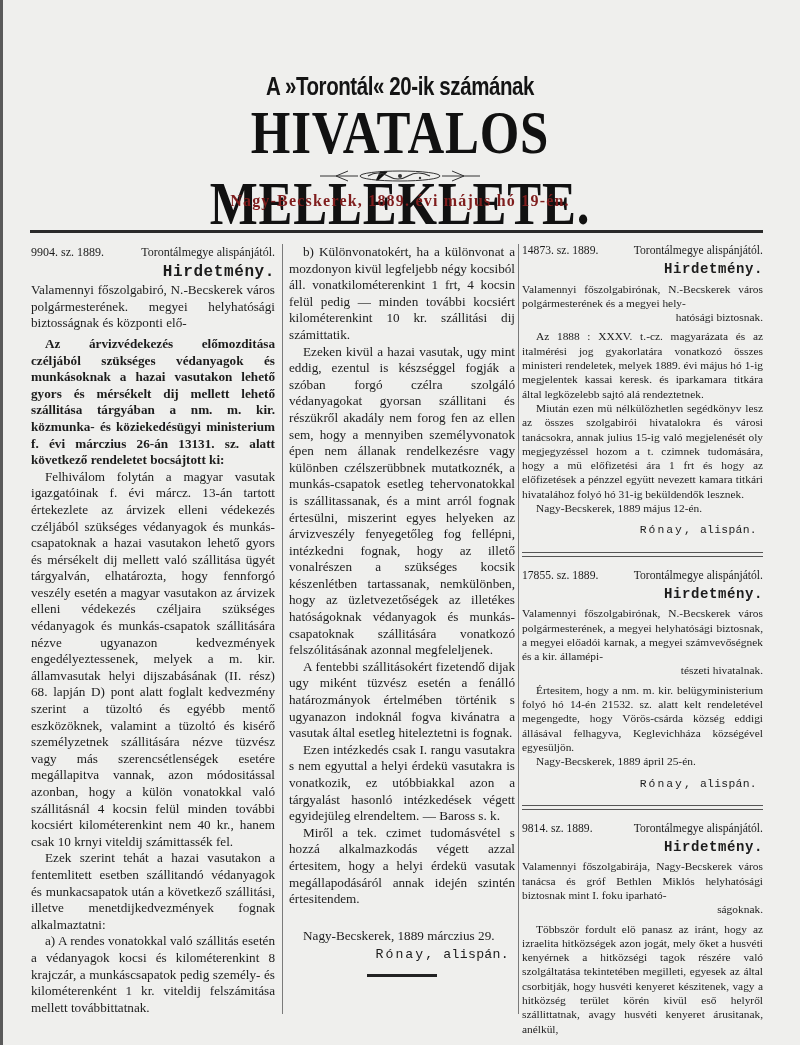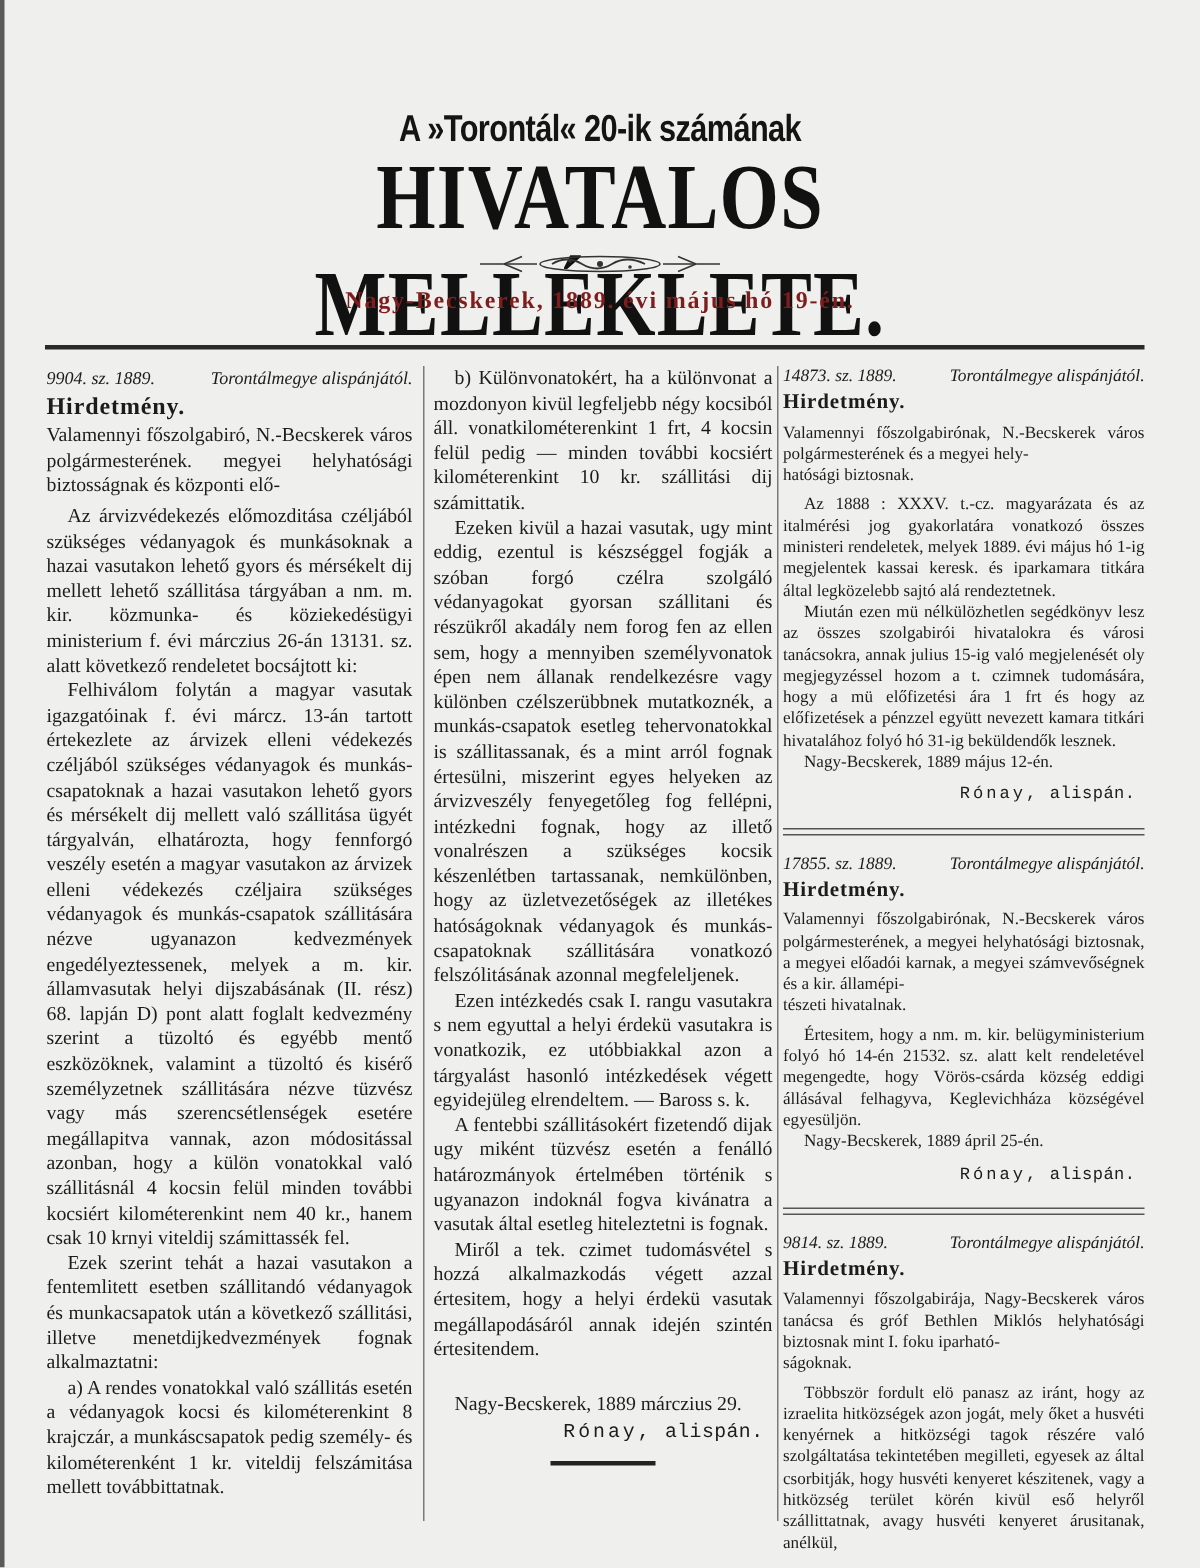--- a/index.html
+++ b/index.html
@@ -37,30 +37,31 @@
   .col {
     position: absolute; top: 244px;
     font-size: 13.2px; line-height: 16.6px; text-align: justify;
   }
   .col1 { left: 31px; width: 244px; }
   .col2 { left: 289px; width: 226px; top: 244px; }
   .col3 { left: 522px; width: 241px; font-size: 11.4px; line-height: 14.3px; }
   .vrule { position: absolute; width: 1px; background: #7a7a7a; }
   .ref {
     display: flex; justify-content: space-between;
-    font-size: 12px; margin-bottom: 3px; font-style: italic;
+    font-size: 12px; margin-bottom: 3px;
   }
   .col3 .ref { font-size: 11.6px; }
   .heading {
-    text-align: left; font-weight: bold; font-size: 16px; letter-spacing: 0.6px;
+    text-align: right; font-weight: bold; font-size: 16px; letter-spacing: 0.6px;
     margin: 3px 0 2px 0;
+    font-family: Liberation Mono, monospace;
   }
   .col3 .heading { font-size: 14px; margin: 4px 0 5px 0; }
   .addressee { text-align: justify; }
-  .center-line { text-align: left; }
+  .center-line { text-align: right; }
   p { margin: 0; text-indent: 14px; }
   .addressee p, p.noindent { text-indent: 0; }
   .sig { text-align: right; padding-right: 6px; margin-top: 3px; letter-spacing: 0.3px; font-family: Liberation Mono, monospace; }
   .sig .name { letter-spacing: 2px; }
   .divider-double {
     height: 3px; border-top: 1px solid #555; border-bottom: 1px solid #555; margin: 14px 0 12px 0;
   }
   .short-rule { width: 70px; height: 3px; background: #222; margin: 10px auto 0 auto; }
   .placeline { text-indent: 14px; }
 </style>
@@ -90,31 +91,31 @@
 
 <div class="col col1">
   <div class="ref">
     <span>9904. sz. 1889.</span>
     <span>Torontálmegye alispánjától.</span>
   </div>
   <div class="heading">Hirdetmény.</div>
   <div class="addressee">
     <p>Valamennyi főszolgabiró, N.-Becskerek város polgármesterének. megyei helyhatósági biztosságnak és központi elő-</p>
   </div>
-  <p style="margin-top:4px;">Az árvizvédekezés előmozditása czéljából szükséges védanyagok és munkásoknak a hazai vasutakon lehető gyors és mérsékelt dij mellett lehető szállitása tárgyában a nm. m. kir. közmunka- és köziekedésügyi ministerium f. évi márczius 26-án 13131. sz. alatt következő rendeletet bocsájtott ki:</p>
+  <p style="margin-top:4px;font-weight:bold;">Az árvizvédekezés előmozditása czéljából szükséges védanyagok és munkásoknak a hazai vasutakon lehető gyors és mérsékelt dij mellett lehető szállitása tárgyában a nm. m. kir. közmunka- és köziekedésügyi ministerium f. évi márczius 26-án 13131. sz. alatt következő rendeletet bocsájtott ki:</p>
   <p>Felhiválom folytán a magyar vasutak igazgatóinak f. évi márcz. 13-án tartott értekezlete az árvizek elleni védekezés czéljából szükséges védanyagok és munkás-csapatoknak a hazai vasutakon lehető gyors és mérsékelt dij mellett való szállitása ügyét tárgyalván, elhatározta, hogy fennforgó veszély esetén a magyar vasutakon az árvizek elleni védekezés czéljaira szükséges védanyagok és munkás-csapatok szállitására nézve ugyanazon kedvezmények engedélyeztessenek, melyek a m. kir. államvasutak helyi dijszabásának (II. rész) 68. lapján D) pont alatt foglalt kedvezmény szerint a tüzoltó és egyébb mentő eszközöknek, valamint a tüzoltó és kisérő személyzetnek szállitására nézve tüzvész vagy más szerencsétlenségek esetére megállapitva vannak, azon módositással azonban, hogy a külön vonatokkal való szállitásnál 4 kocsin felül minden további kocsiért kilométerenkint nem 40 kr., hanem csak 10 krnyi viteldij számittassék fel.</p>
   <p>Ezek szerint tehát a hazai vasutakon a fentemlitett esetben szállitandó védanyagok és munkacsapatok után a következő szállitási, illetve menetdijkedvezmények fognak alkalmaztatni:</p>
   <p>a) A rendes vonatokkal való szállitás esetén a védanyagok kocsi és kilométerenkint 8 krajczár, a munkáscsapatok pedig személy- és kilométerenként 1 kr. viteldij felszámitása mellett továbbittatnak.</p>
 </div>
 
 <div class="col col2">
   <p>b) Különvonatokért, ha a különvonat a mozdonyon kivül legfeljebb négy kocsiból áll. vonatkilométerenkint 1 frt, 4 kocsin felül pedig — minden további kocsiért kilométerenkint 10 kr. szállitási dij számittatik.</p>
   <p>Ezeken kivül a hazai vasutak, ugy mint eddig, ezentul is készséggel fogják a szóban forgó czélra szolgáló védanyagokat gyorsan szállitani és részükről akadály nem forog fen az ellen sem, hogy a mennyiben személyvonatok épen nem állanak rendelkezésre vagy különben czélszerübbnek mutatkoznék, a munkás-csapatok esetleg tehervonatokkal is szállitassanak, és a mint arról fognak értesülni, miszerint egyes helyeken az árvizveszély fenyegetőleg fog fellépni, intézkedni fognak, hogy az illető vonalrészen a szükséges kocsik készenlétben tartassanak, nemkülönben, hogy az üzletvezetőségek az illetékes hatóságoknak védanyagok és munkás-csapatoknak szállitására vonatkozó felszólitásának azonnal megfeleljenek.</p>
+  <p>A fentebbi szállitásokért fizetendő dijak ugy miként tüzvész esetén a fenálló határozmányok értelmében történik s ugyanazon indoknál fogva kivánatra a vasutak által esetleg hiteleztetni is fognak.</p>
   <p>Ezen intézkedés csak I. rangu vasutakra s nem egyuttal a helyi érdekü vasutakra is vonatkozik, ez utóbbiakkal azon a tárgyalást hasonló intézkedések végett egyidejüleg elrendeltem. — Baross s. k.</p>
-  <p>A fentebbi szállitásokért fizetendő dijak ugy miként tüzvész esetén a fenálló határozmányok értelmében történik s ugyanazon indoknál fogva kivánatra a vasutak által esetleg hiteleztetni is fognak.</p>
   <p>Miről a tek. czimet tudomásvétel s hozzá alkalmazkodás végett azzal értesitem, hogy a helyi érdekü vasutak megállapodásáról annak idején szintén értesitendem.</p>
   <div class="placeline" style="margin-top:20px;">Nagy-Becskerek, 1889 márczius 29.</div>
   <div class="sig">
     <span class="name">Rónay,</span>
     <span>alispán.</span>
   </div>
   <div class="short-rule"></div>
 </div>
 
 <div class="col col3">

